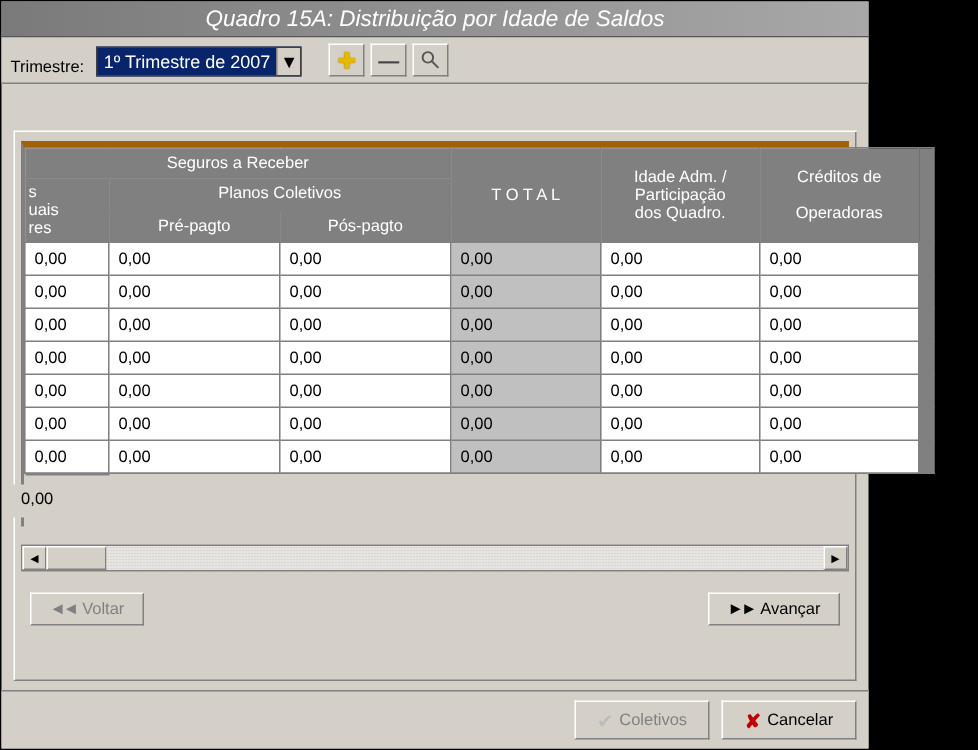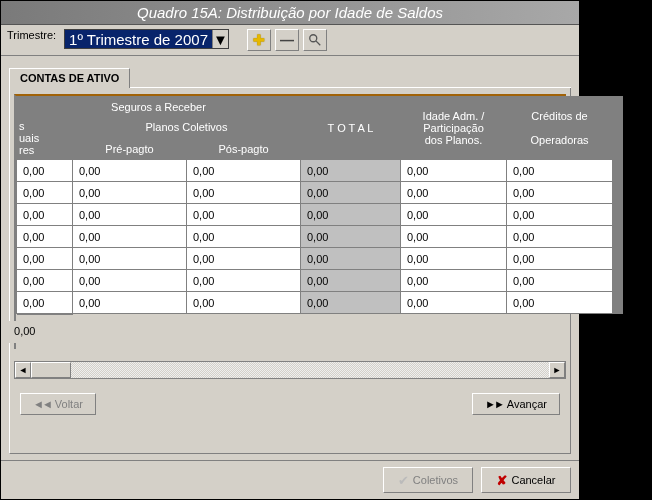--- a/index.html
+++ b/index.html
@@ -23,38 +23,38 @@
     background: linear-gradient(to right, #7a7a7a, #a8a8a8);
     color: #fff;
     font-style: italic;
     font-size: 15px;
     padding: 3px 8px;
     text-align: center;
     border-bottom: 1px solid #555;
   }
   .toolbar {
     display: flex;
-    align-items: flex-start;
+    align-items: flex-end;
     padding: 4px 6px;
     background: #d4d0c8;
     border-bottom: 1px solid #808080;
     gap: 4px;
   }
   .toolbar-label {
     font-size: 11px;
     margin-right: 4px;
   }
   .combo {
     display: flex;
     align-items: center;
     border: 1px solid #404040;
     background: #08246b;
     color: #fff;
     height: 20px;
-    font-size: 15px;
+    font-size: 12px;
   }
   .combo-text {
     padding: 0 4px;
     min-width: 110px;
   }
   .combo-btn {
     width: 16px;
     height: 18px;
     background: #d4d0c8;
     border-left: 1px solid #808080;
@@ -119,21 +119,21 @@
     border-right-color: #808080;
     border-bottom-color: #808080;
     background: #d4d0c8;
     padding: 6px 4px 8px 4px;
     flex: 1;
     display: flex;
     flex-direction: column;
   }
   .grid-wrap {
     border-left: 2px solid #808080;
-    border-top: 2px solid #a16207;
+    border-top: 4px solid #a16207;
   }
   table.grid {
     border-collapse: collapse;
     width: 100%;
     table-layout: fixed;
   }
   table.grid th, table.grid td {
     border: 1px solid #808080;
     font-size: 11px;
   }
@@ -255,21 +255,20 @@
     <div class="tool-btn magnify">
       <svg viewBox="0 0 16 16">
           <circle cx="6" cy="6" r="4" fill="none" stroke="#555" stroke-width="1.5"></circle>
           <line x1="9" y1="9" x2="14" y2="14" stroke="#555" stroke-width="1.5"></line>
         </svg>
     </div>
   </div>
 
   <div class="content">
     <div class="tabs">
-      <div class="tab active">CONTAS DE ATIVO</div>
     </div>
 
     <div class="tabpanel">
       <div class="grid-wrap">
       <table class="grid">
         <colgroup>
           <col style="width:56px">
           <col style="width:114px">
           <col style="width:114px">
           <col style="width:100px">
@@ -277,21 +276,21 @@
           <col style="width:106px">
           <col class="col-edge">
         </colgroup>
         <thead>
           <tr>
             <th colspan="3">Seguros a Receber</th>
             <th rowspan="3">T O T A L</th>
             <th rowspan="3">
               <span>Idade Adm. /</span><br>
               <span>Participação</span><br>
-              <span>dos Planos.</span>
+              <span>dos Quadro.</span>
             </th>
             <th rowspan="3">
               <span>Créditos de</span><br><br>
               <span>Operadoras</span>
             </th>
             <th rowspan="3" class="col-edge-cell"></th>
           </tr>
           <tr>
             <th rowspan="2" class="leftcut">
               <span>s</span><br>

